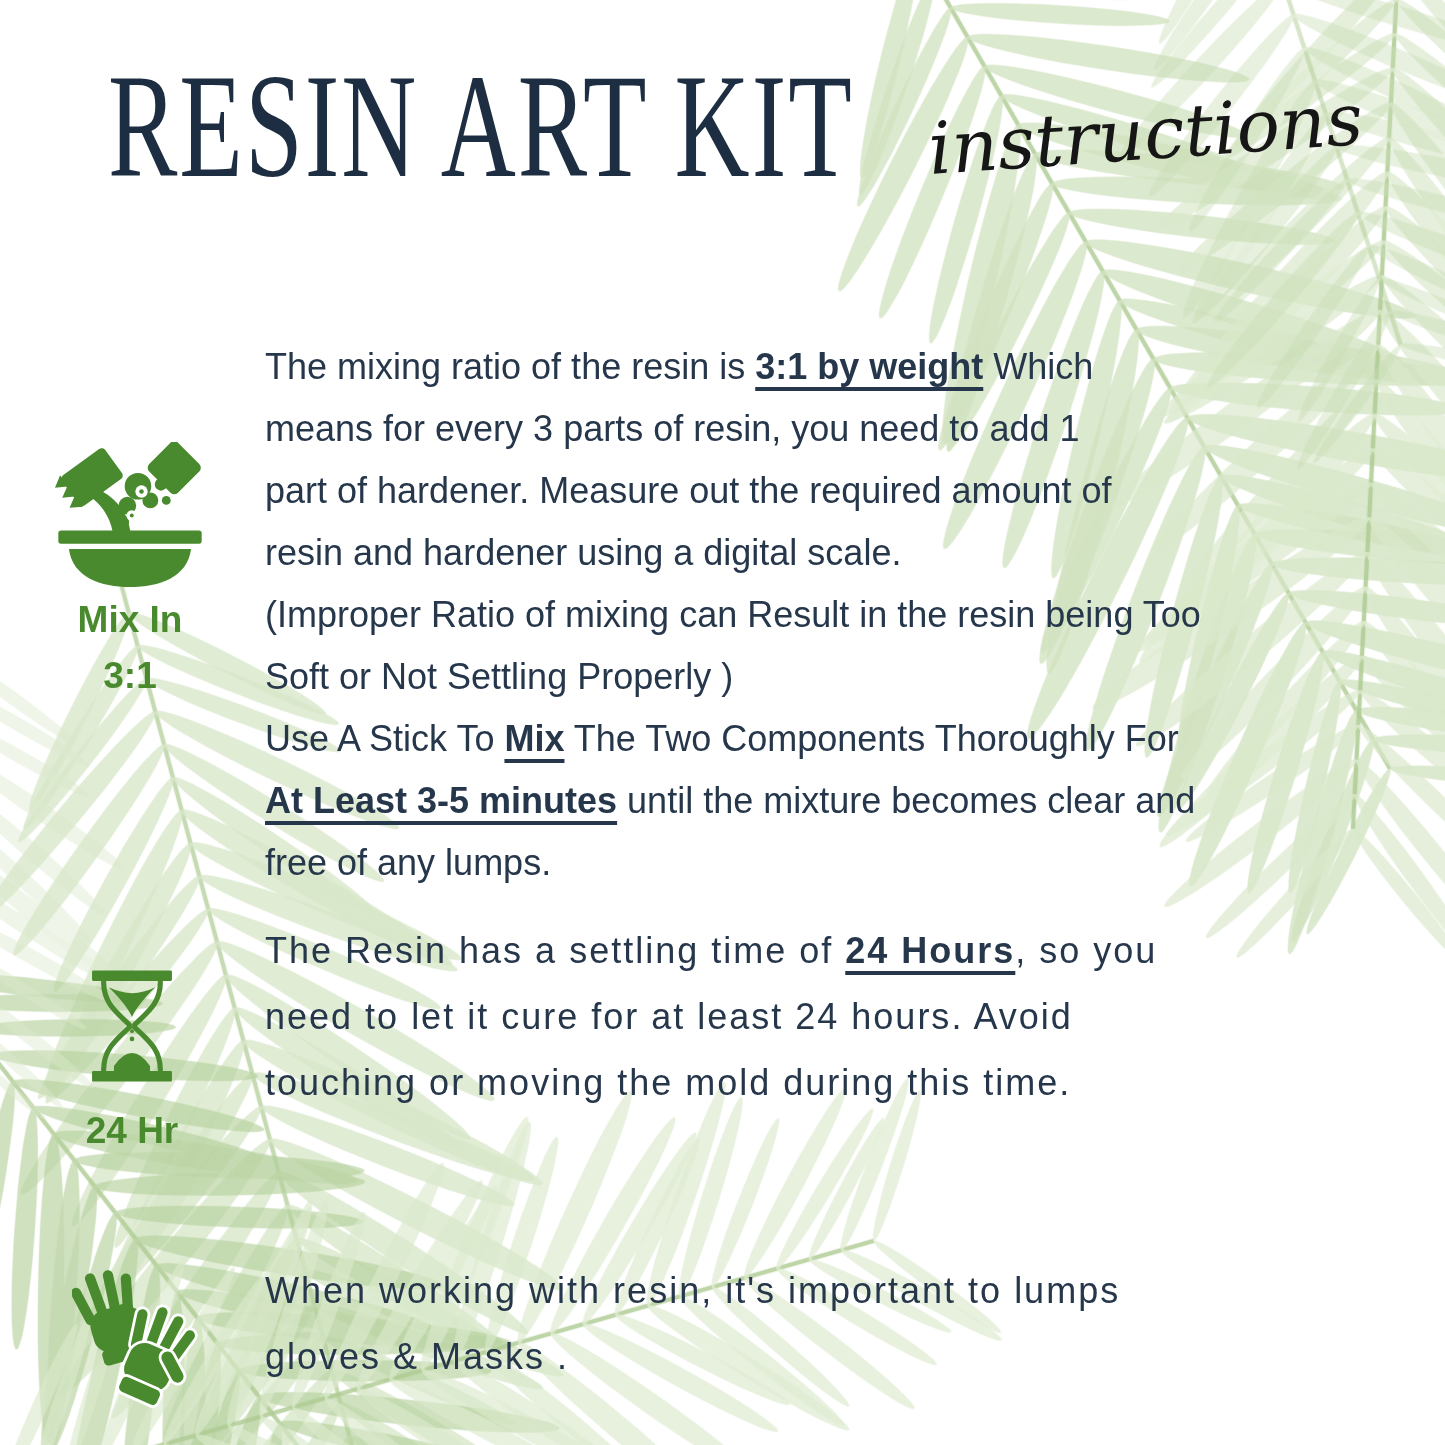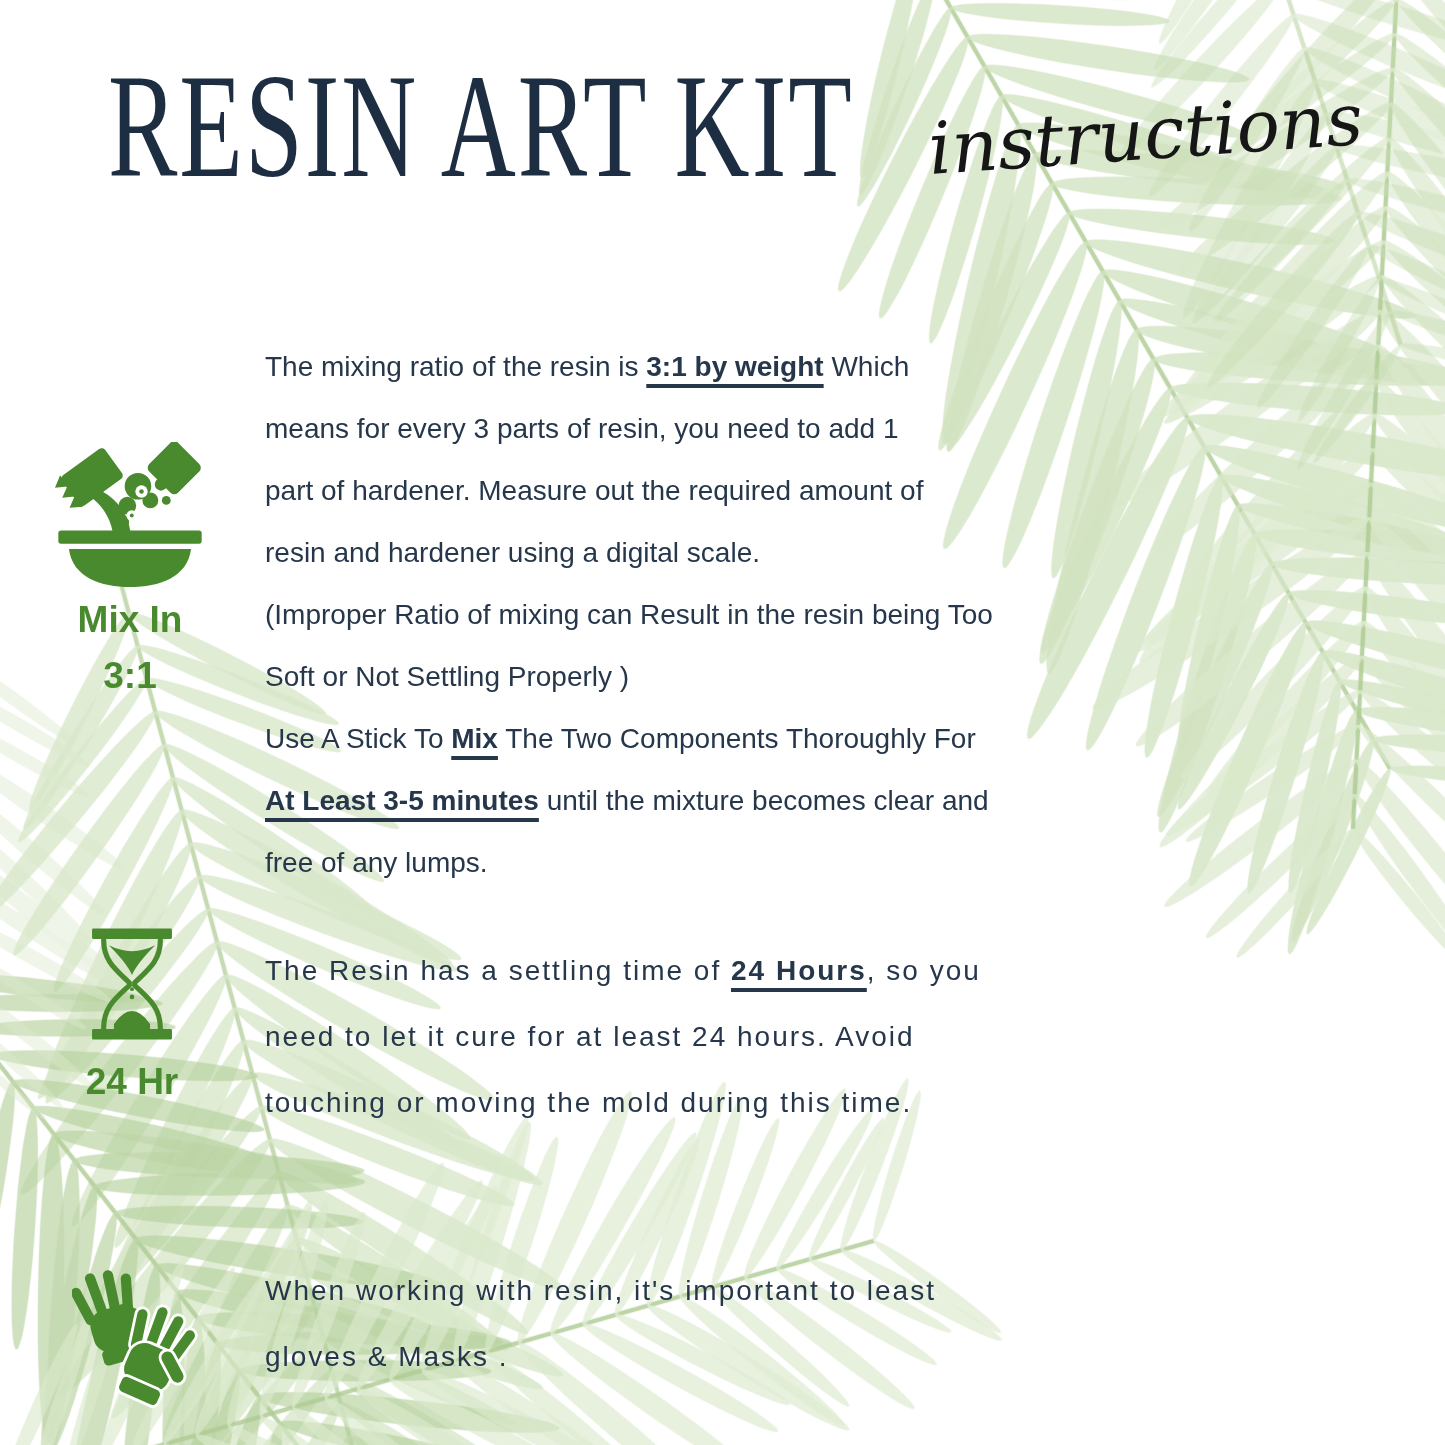--- a/index.html
+++ b/index.html
@@ -32,25 +32,25 @@
     font-size:72px;line-height:100px;
     color:var(--ink);
     transform:rotate(-4deg);
     white-space:nowrap;
   }
 
   
   .para{
     position:absolute;left:265px;width:1150px;
     color:var(--body);
-    font-size:28px;line-height:62px;
+    font-size:36px;line-height:62px;
     font-weight:400;
   }
   .para.p1{top:314px;}
-  .para.p2{top:916px;line-height:66px;letter-spacing:2px;}
+  .para.p2{top:896px;line-height:66px;letter-spacing:2px;}
   .para.p3{top:1236px;line-height:66px;letter-spacing:2px;}
 
   .seg-plain{}
   .seg-underline{
     text-decoration-thickness:3.5px;
     text-underline-offset:8px;
   }
   .seg-bold-underline{
     font-weight:700;
     text-decoration:underline;
@@ -60,21 +60,21 @@
 
   
   .icon-block{position:absolute;display:flex;flex-direction:column;align-items:center;}
   .icon-block .lbl{
     color:var(--green);
     font-weight:700;font-size:37px;line-height:56px;
     text-align:center;
   }
   #icon-mix{left:42px;top:420px;width:176px;}
   #icon-mix svg{width:176px;height:146px;}
-  #icon-cure{left:72px;top:904px;width:120px;}
+  #icon-cure{left:72px;top:946px;width:120px;gap:7px;}
   #icon-cure svg{width:94px;height:116px;}
   #icon-cure .lbl{margin-top:8px;}
   #icon-safety{left:72px;top:1248px;width:140px;}
   #icon-safety svg{width:140px;height:150px;}
   .icon{color:var(--green);}
 </style>
 </head>
 <body>
 
 <div class="page">
@@ -506,16 +506,16 @@
               <rect x="2" y="38" width="50" height="46" rx="17"></rect>
               <rect x="42" y="34" width="13" height="36" rx="6.5" transform="rotate(-52 48 50)"></rect>
               <rect x="6" y="80" width="44" height="17" rx="5"></rect>
             </g>
           </defs>
           <use href="#glove" fill="currentColor" transform="translate(16,2) rotate(-16 28 50)"></use>
           <use href="#glove" fill="currentColor" stroke="#ffffff" stroke-width="6" paint-order="stroke" transform="translate(60,44) rotate(24 28 50)"></use>
         </svg>
       </span>
     </div>
-    <div class="para p3"><span class="seg-plain">When working with resin, it's important to </span><span class="seg-underline">least</span><br><span class="seg-underline">gloves &amp; Masks</span><span class="seg-plain"> .</span></div>
+    <div class="para p3"><span class="seg-plain">When working with resin, it's important to </span><span class="seg-underline">lumps</span><br><span class="seg-underline">gloves &amp; Masks</span><span class="seg-plain"> .</span></div>
 
   </div>
 </div>
 
 </body></html>

